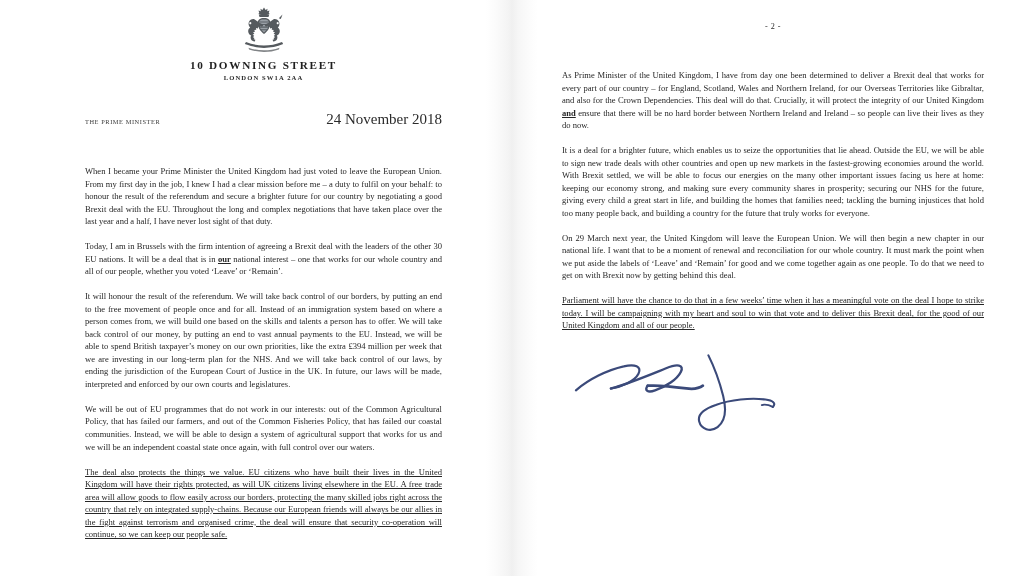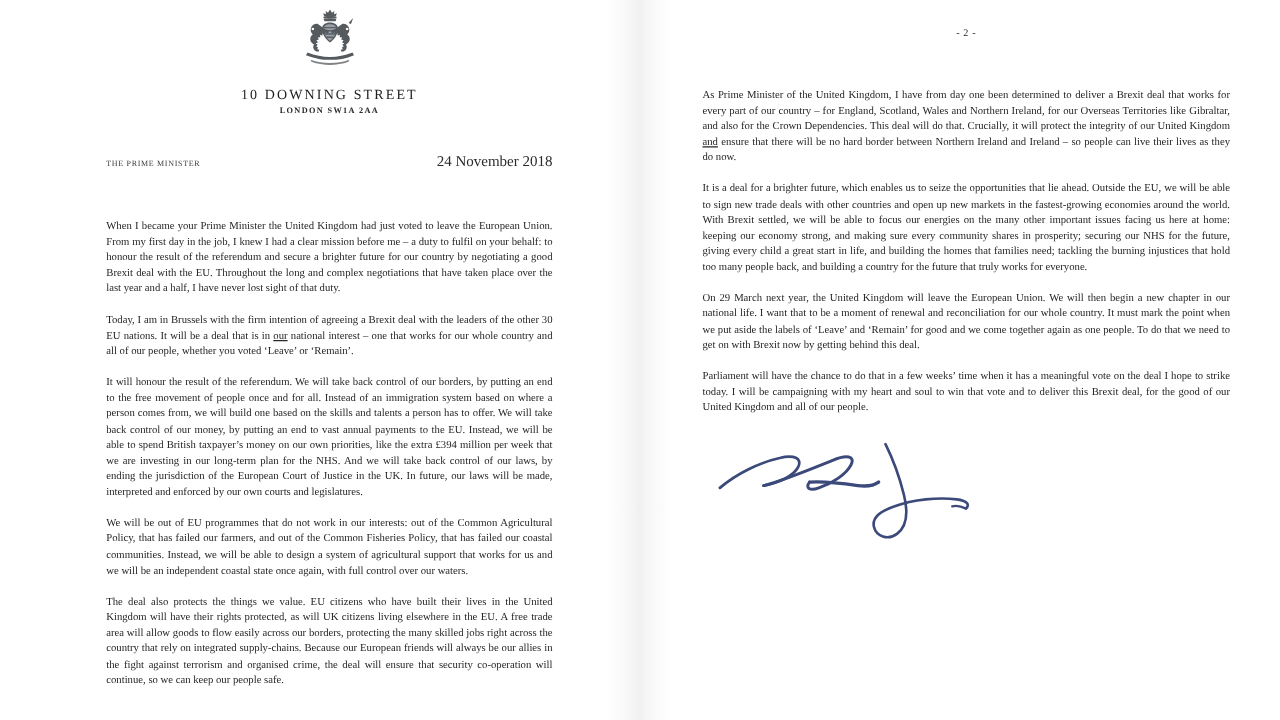--- a/index.html
+++ b/index.html
@@ -47,23 +47,23 @@
     padding-top: 6px;
   }
   .crest {
     display: block;
     margin: 0 auto;
     width: 64px;
     height: 46px;
   }
   .address-line1 {
     font-size: 11.2px;
-    font-weight: normal;
+    font-weight: bold;
     letter-spacing: 1.7px;
-    margin-top: 18px;
+    margin-top: 7px;
     color: #1f1f1f;
   }
   .address-line2 {
     font-size: 6.6px;
     font-weight: bold;
     letter-spacing: 1.1px;
     margin-top: 3px;
     color: #2a2a2a;
   }
 
@@ -75,42 +75,42 @@
     margin-top: 30px;
     margin-bottom: 0;
   }
   .pm-label {
     font-size: 6.4px;
     letter-spacing: 0.55px;
     color: #3a3a3a;
     text-transform: uppercase;
   }
   .letter-date {
-    font-size: 12px;
+    font-size: 15px;
     color: #2b2b2b;
   }
 
   
   .body-copy {
     margin-top: 37px;
   }
   .body-copy.right-col {
     margin-top: 0;
   }
   p.para {
     font-size: 8.55px;
     line-height: 12.55px;
     text-align: justify;
     text-justify: inter-word;
     margin: 0 0 12.4px 0;
     color: #262626;
     -webkit-font-smoothing: antialiased;
   }
-  p.para:last-child { margin-bottom: 0; }
-  .u { text-decoration: underline; }
+  p.para:last-child { margin-bottom: 0; text-decoration: underline; }
+  .u { text-decoration: underline; font-weight: bold; }
 
   
   .page-number {
     text-align: center;
     font-size: 8.2px;
     color: #2b2b2b;
     padding-top: 22px;
     margin-bottom: 38px;
     letter-spacing: 0.5px;
   }

